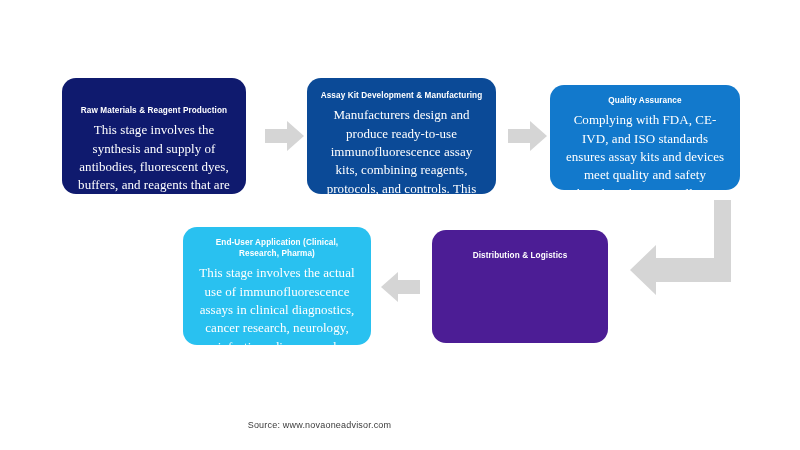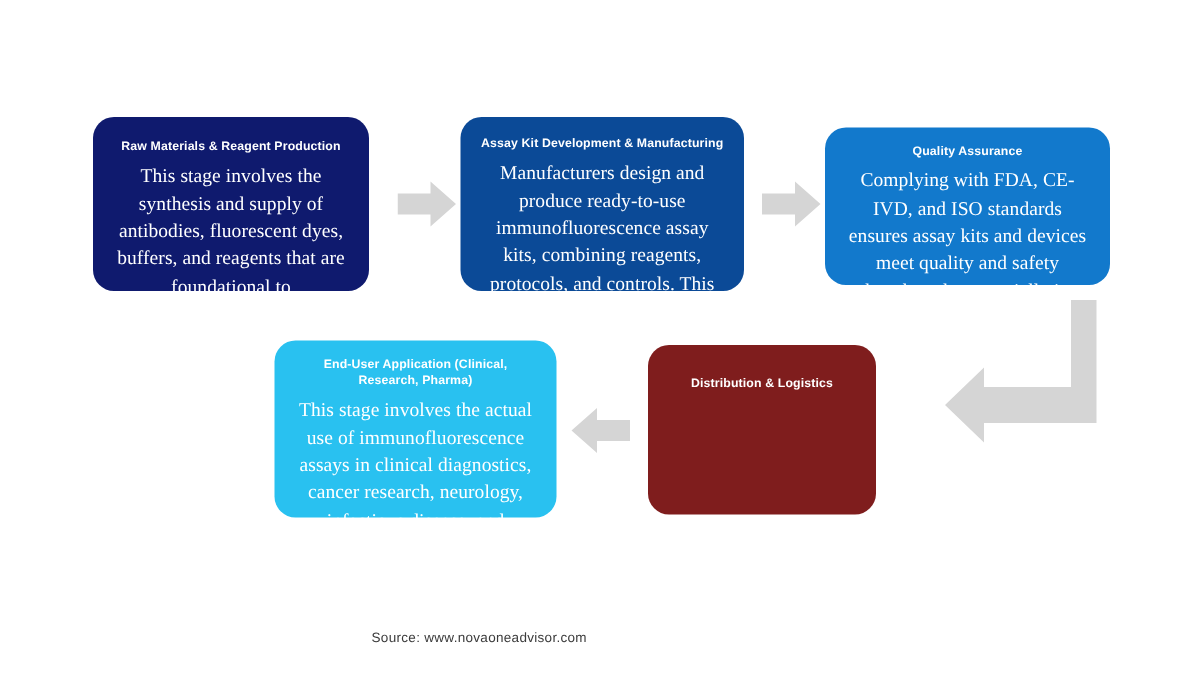--- a/index.html
+++ b/index.html
@@ -43,36 +43,36 @@
     line-height: 1.42;
     letter-spacing: 0.05px;
     font-family: Liberation Serif, serif;
   }
 
   
   #node-raw-materials {
     left: 62px;  top: 78px;  width: 184px; height: 116px;
     background: #0f1a6e;
     justify-content: flex-start;
-    padding-top: 14px;
+    padding-top: 27px;
   }
   #node-assay-kit {
     left: 307px; top: 78px;  width: 189px; height: 116px;
     background: #0b4a97;
     justify-content: flex-start;
     padding-top: 12px;
   }
   #node-quality-assurance {
     left: 550px; top: 85px;  width: 190px; height: 105px;
     background: #1279cc;
     justify-content: flex-start;
   }
   #node-distribution {
-    left: 432px; top: 230px; width: 152px; height: 113px;
-    background: #7f1d1d;
+    left: 432px; top: 230px; width: 176px; height: 113px;
+    background: #4c1d95;
     justify-content: flex-start;
     padding-top: 20px;
   }
   #node-end-user {
     left: 183px; top: 227px; width: 188px; height: 118px;
     background: #29c1f0;
     justify-content: flex-start;
   }
 
   

